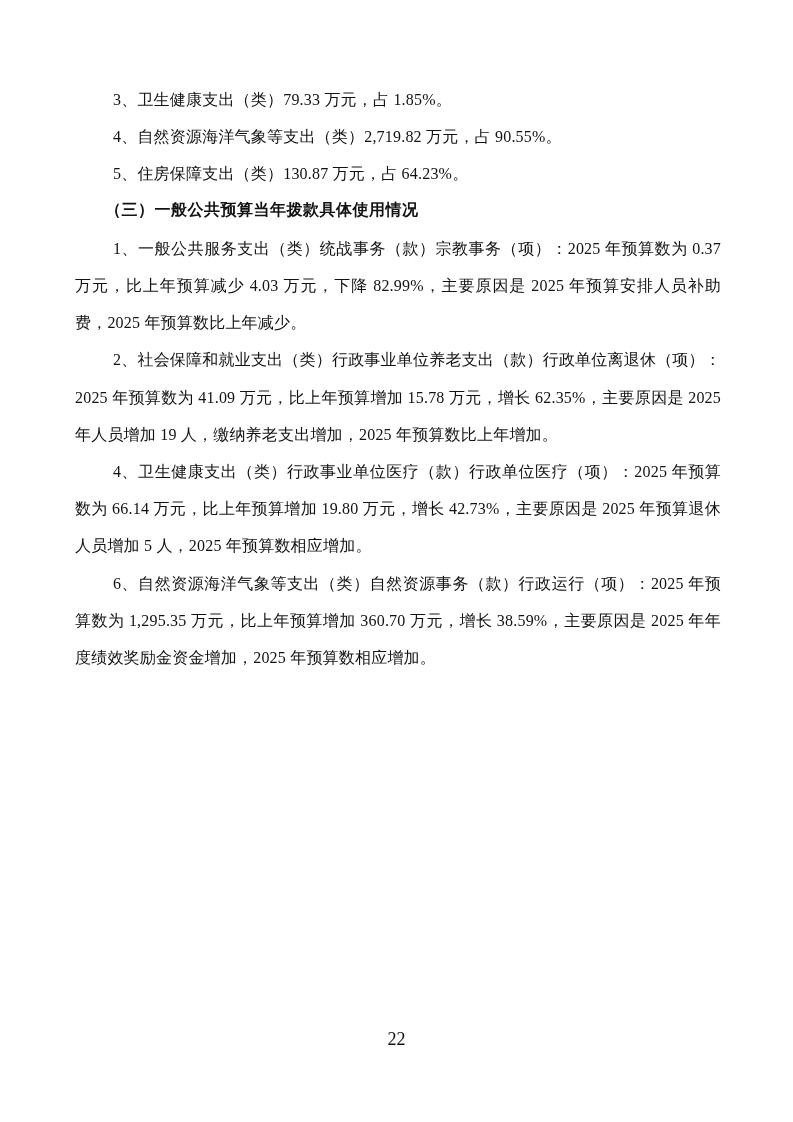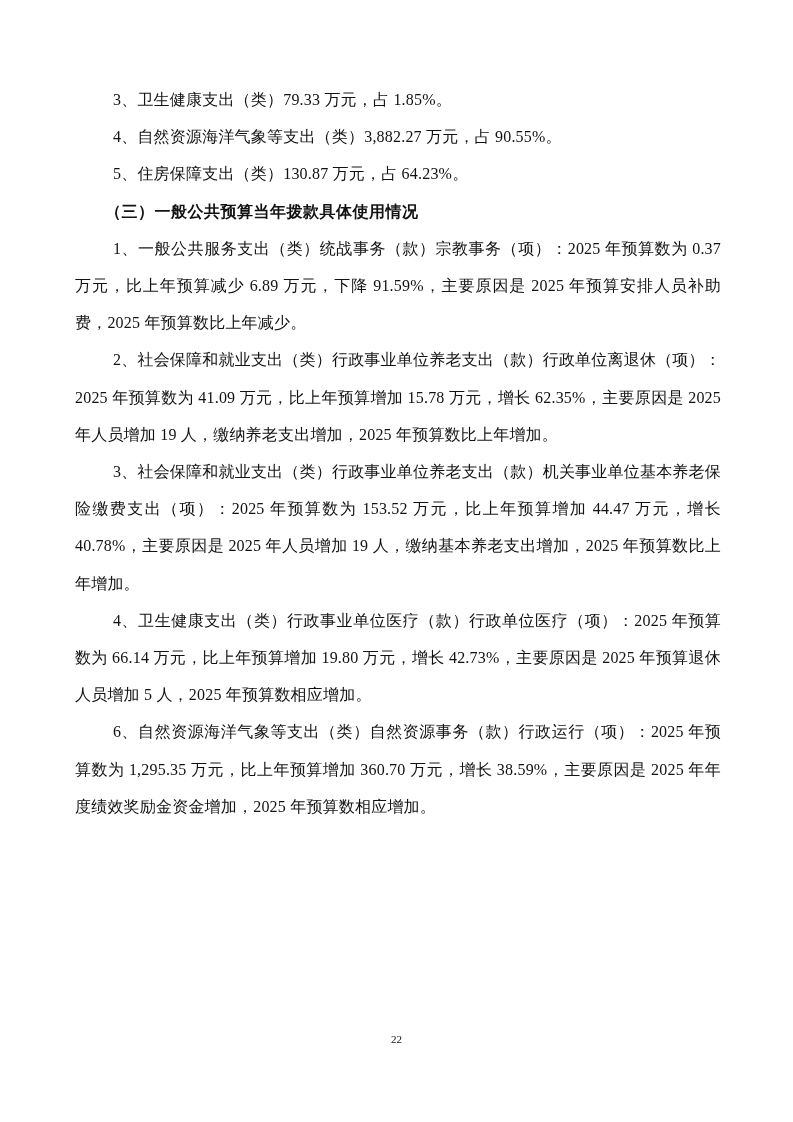--- a/index.html
+++ b/index.html
@@ -31,54 +31,53 @@
     text-indent: 38px;
     letter-spacing: 0.2px;
     word-break: break-word;
   }
   .section-heading {
     margin: 0;
     font-size: 16px;
     line-height: 37.2px;
     font-weight: bold;
     text-indent: 30px;
-    font-family: Liberation Serif, serif;
+    font-family: Liberation Mono, monospace;
     letter-spacing: 0.5px;
   }
   .page-number {
     position: absolute;
     bottom: 74px;
     left: 0;
     width: 100%;
     text-align: center;
-    font-size: 11px;
+    font-size: 18px;
     line-height: 18px;
     color: #121212;
     font-family: "Liberation Serif", "DejaVu Serif", serif;
   }
 </style>
 </head>
 <body>
 
 <div class="page">
   <div class="content">
 
     <p class="body-text">3、卫生健康支出（类）79.33 万元，占 1.85%。</p>
 
-    <p class="body-text">4、自然资源海洋气象等支出（类）3,882.27 万元，占 90.55%。</p>
+    <p class="body-text">4、自然资源海洋气象等支出（类）2,719.82 万元，占 90.55%。</p>
 
     <p class="body-text">5、住房保障支出（类）130.87 万元，占 64.23%。</p>
 
     <h3 class="section-heading">（三）一般公共预算当年拨款具体使用情况</h3>
 
-    <p class="body-text">1、一般公共服务支出（类）统战事务（款）宗教事务（项）：2025 年预算数为 0.37 万元，比上年预算减少 6.89 万元，下降 91.59%，主要原因是 2025 年预算安排人员补助费，2025 年预算数比上年减少。</p>
+    <p class="body-text">1、一般公共服务支出（类）统战事务（款）宗教事务（项）：2025 年预算数为 0.37 万元，比上年预算减少 4.03 万元，下降 82.99%，主要原因是 2025 年预算安排人员补助费，2025 年预算数比上年减少。</p>
 
     <p class="body-text">2、社会保障和就业支出（类）行政事业单位养老支出（款）行政单位离退休（项）：2025 年预算数为 41.09 万元，比上年预算增加 15.78 万元，增长 62.35%，主要原因是 2025 年人员增加 19 人，缴纳养老支出增加，2025 年预算数比上年增加。</p>
 
-    <p class="body-text">3、社会保障和就业支出（类）行政事业单位养老支出（款）机关事业单位基本养老保险缴费支出（项）：2025 年预算数为 153.52 万元，比上年预算增加 44.47 万元，增长 40.78%，主要原因是 2025 年人员增加 19 人，缴纳基本养老支出增加，2025 年预算数比上年增加。</p>
 
     <p class="body-text">4、卫生健康支出（类）行政事业单位医疗（款）行政单位医疗（项）：2025 年预算数为 66.14 万元，比上年预算增加 19.80 万元，增长 42.73%，主要原因是 2025 年预算退休人员增加 5 人，2025 年预算数相应增加。</p>
 
 
     <p class="body-text">6、自然资源海洋气象等支出（类）自然资源事务（款）行政运行（项）：2025 年预算数为 1,295.35 万元，比上年预算增加 360.70 万元，增长 38.59%，主要原因是 2025 年年度绩效奖励金资金增加，2025 年预算数相应增加。</p>
 
   </div>
 
   <div class="page-number">22</div>
 </div>

